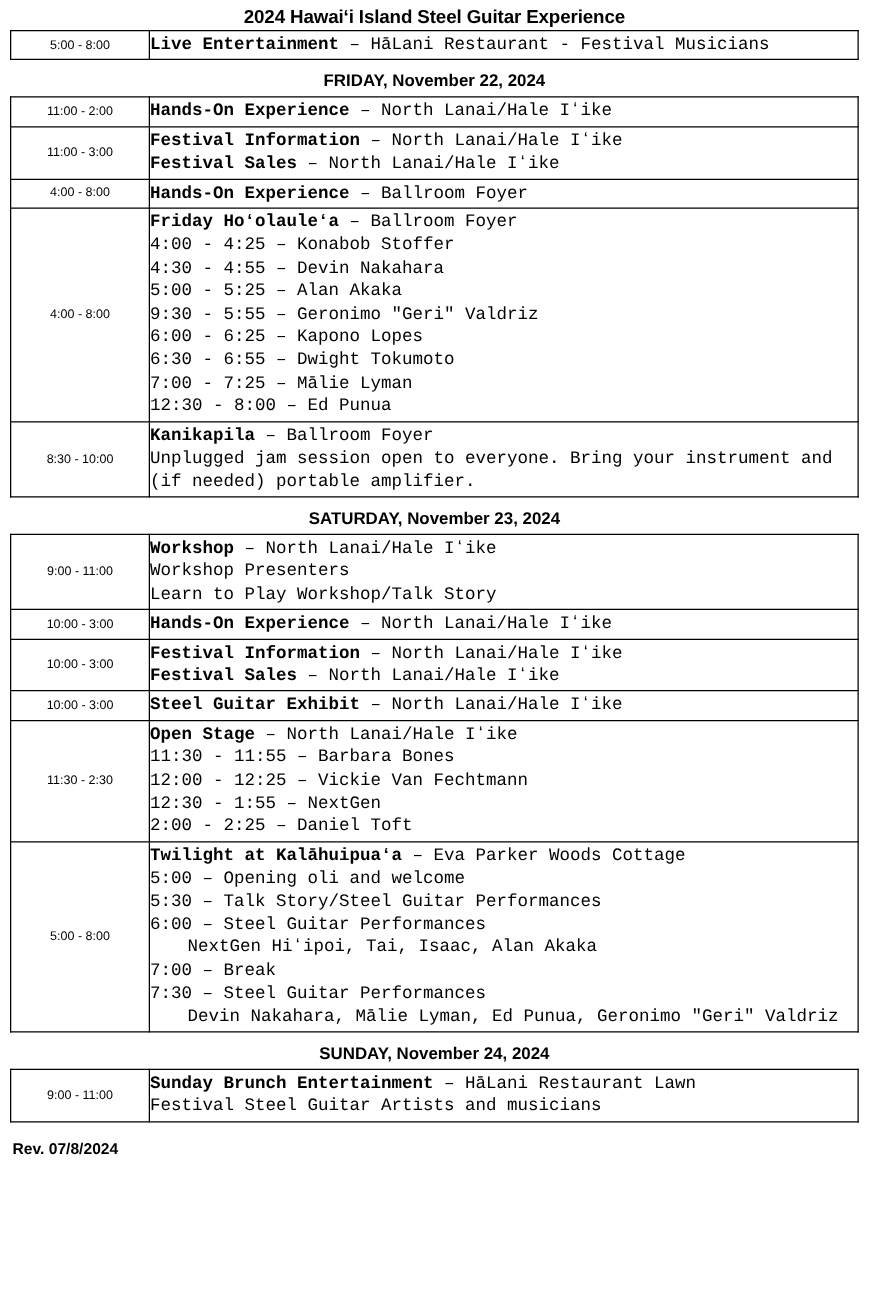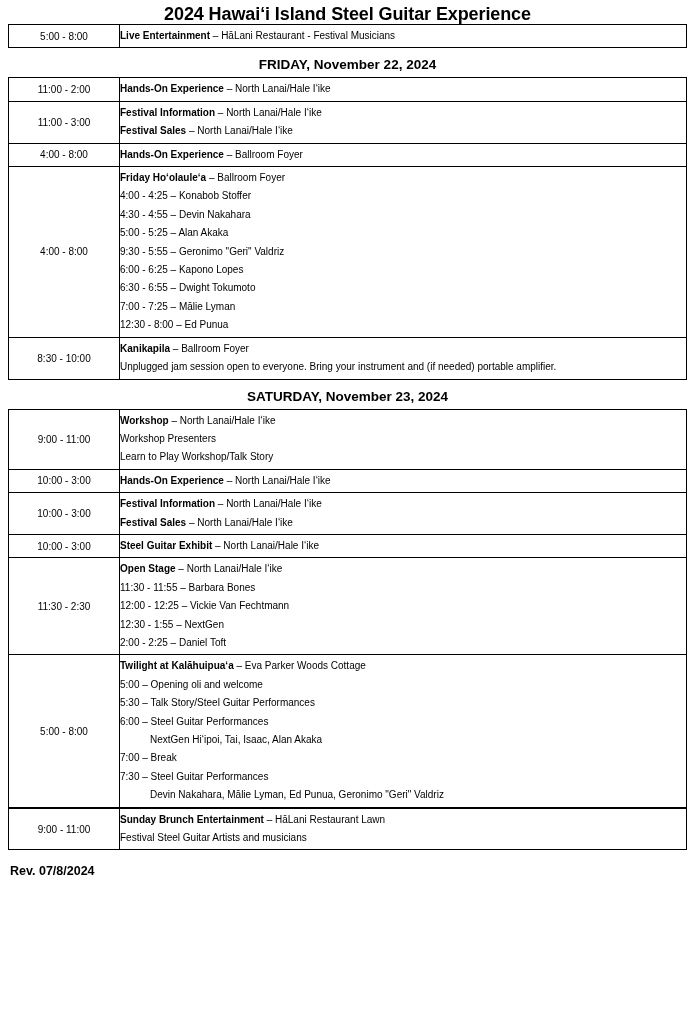--- a/index.html
+++ b/index.html
@@ -16,21 +16,21 @@
   }
   .page {
     width: 695px;
     height: 1036px;
     position: relative;
     box-sizing: border-box;
     padding: 0 8px;
   }
   .doc-title {
     text-align: center;
-    font-size: 18px;
+    font-size: 15px;
     font-weight: bold;
     letter-spacing: -0.1px;
     margin: 4px 0 0 0;
     padding: 0;
     line-height: 20px;
   }
   .day-header {
     text-align: center;
     font-size: 13.5px;
     font-weight: bold;
@@ -50,25 +50,26 @@
   }
   td.time {
     width: 110px;
     text-align: center;
     font-size: 10px;
     line-height: 17px;
     padding-left: 2px;
     padding-right: 2px;
   }
   td.desc {
-    font-size: 10px;
+    font-size: 14px;
     line-height: 18.4px;
     padding-left: 6px;
     padding-right: 4px;
     vertical-align: top;
+    font-family: Liberation Mono, monospace;
   }
   td.desc.mid { vertical-align: middle; }
   .ln { display: block; white-space: pre; }
   .b { font-weight: bold; }
   .indent { padding-left: 30px; }
   .wrapline { display: block; white-space: normal; }
   .footer {
     font-size: 12.5px;
     font-weight: bold;
     padding: 14px 0 0 2px;
@@ -193,20 +194,21 @@
                 <span class="ln"><span>6:00 – Steel Guitar Performances</span></span>
                 <span class="ln indent"><span>NextGen Hiʻipoi, Tai, Isaac, Alan Akaka</span></span>
                 <span class="ln"><span>7:00 – Break</span></span>
                 <span class="ln"><span>7:30 – Steel Guitar Performances</span></span>
                 <span class="ln indent"><span>Devin Nakahara, Mālie Lyman, Ed Punua, Geronimo "Geri" Valdriz</span></span>
               </td>
             </tr>
           </tbody>
         </table>
       </div>
+      <div class="day-header">SUNDAY, November 24, 2024</div>
       <div class="tblwrap">
         <table class="sched">
           <tbody>
             <tr>
               <td class="time">9:00 - 11:00</td>
               <td class="desc">
                 <span class="ln"><span class="b">Sunday Brunch Entertainment</span><span> – HāLani Restaurant Lawn</span></span>
                 <span class="ln"><span>Festival Steel Guitar Artists and musicians</span></span>
               </td>
             </tr>

